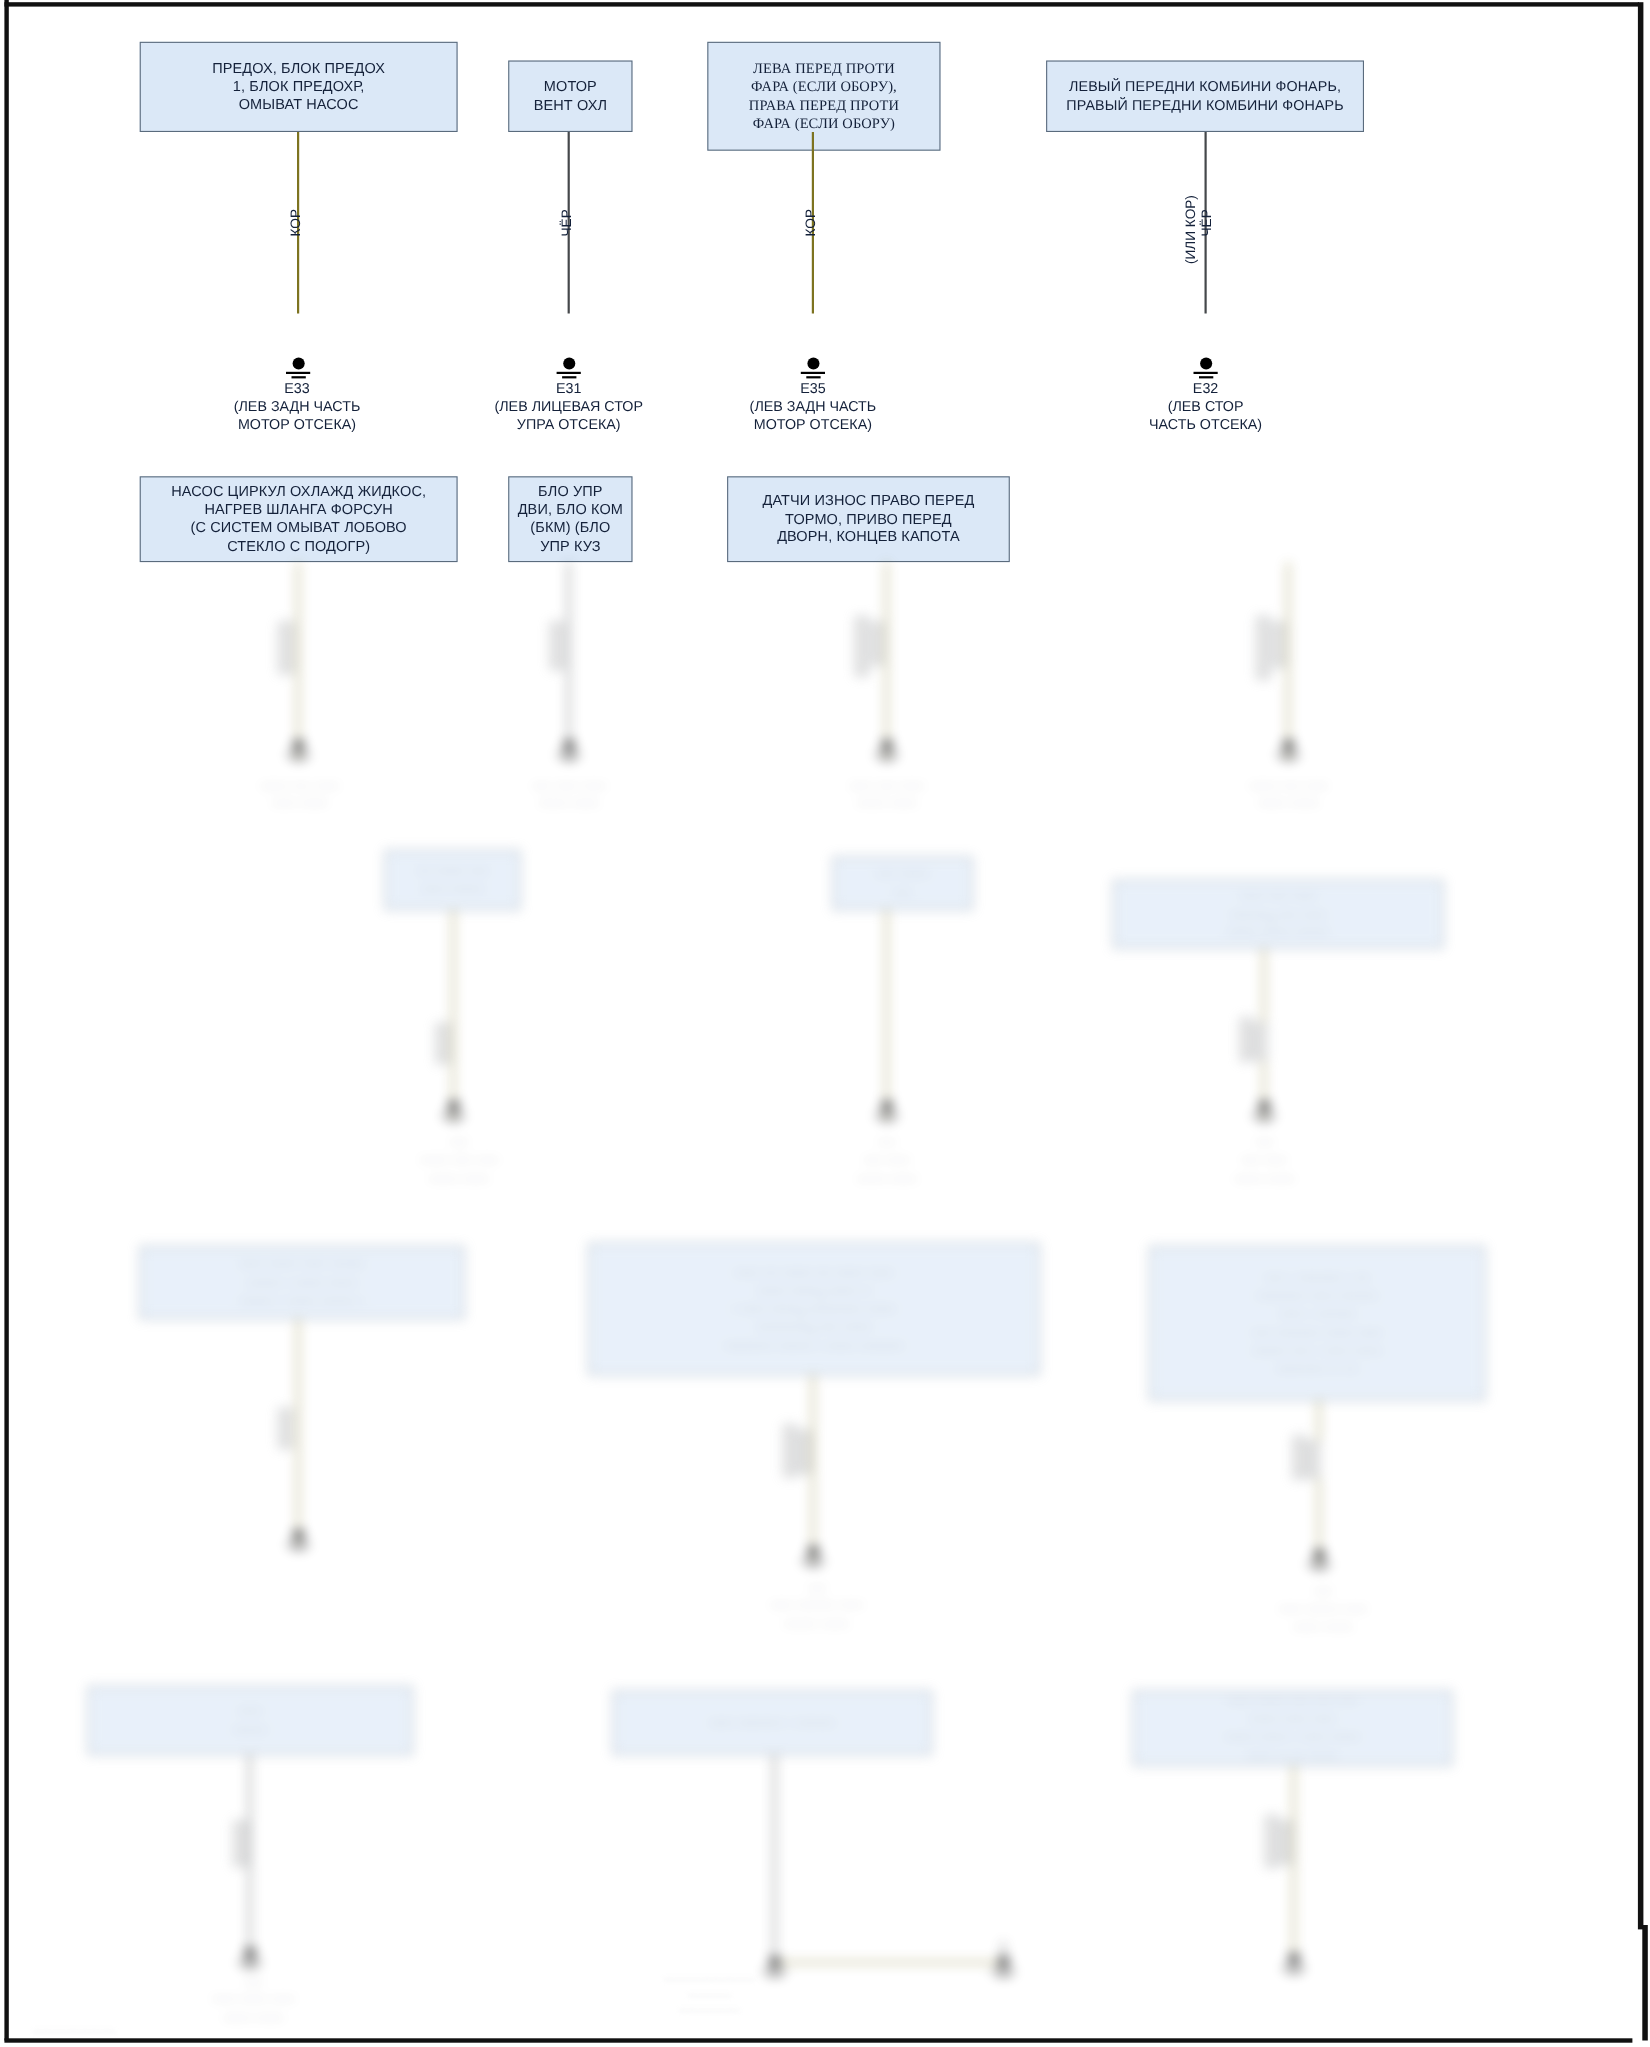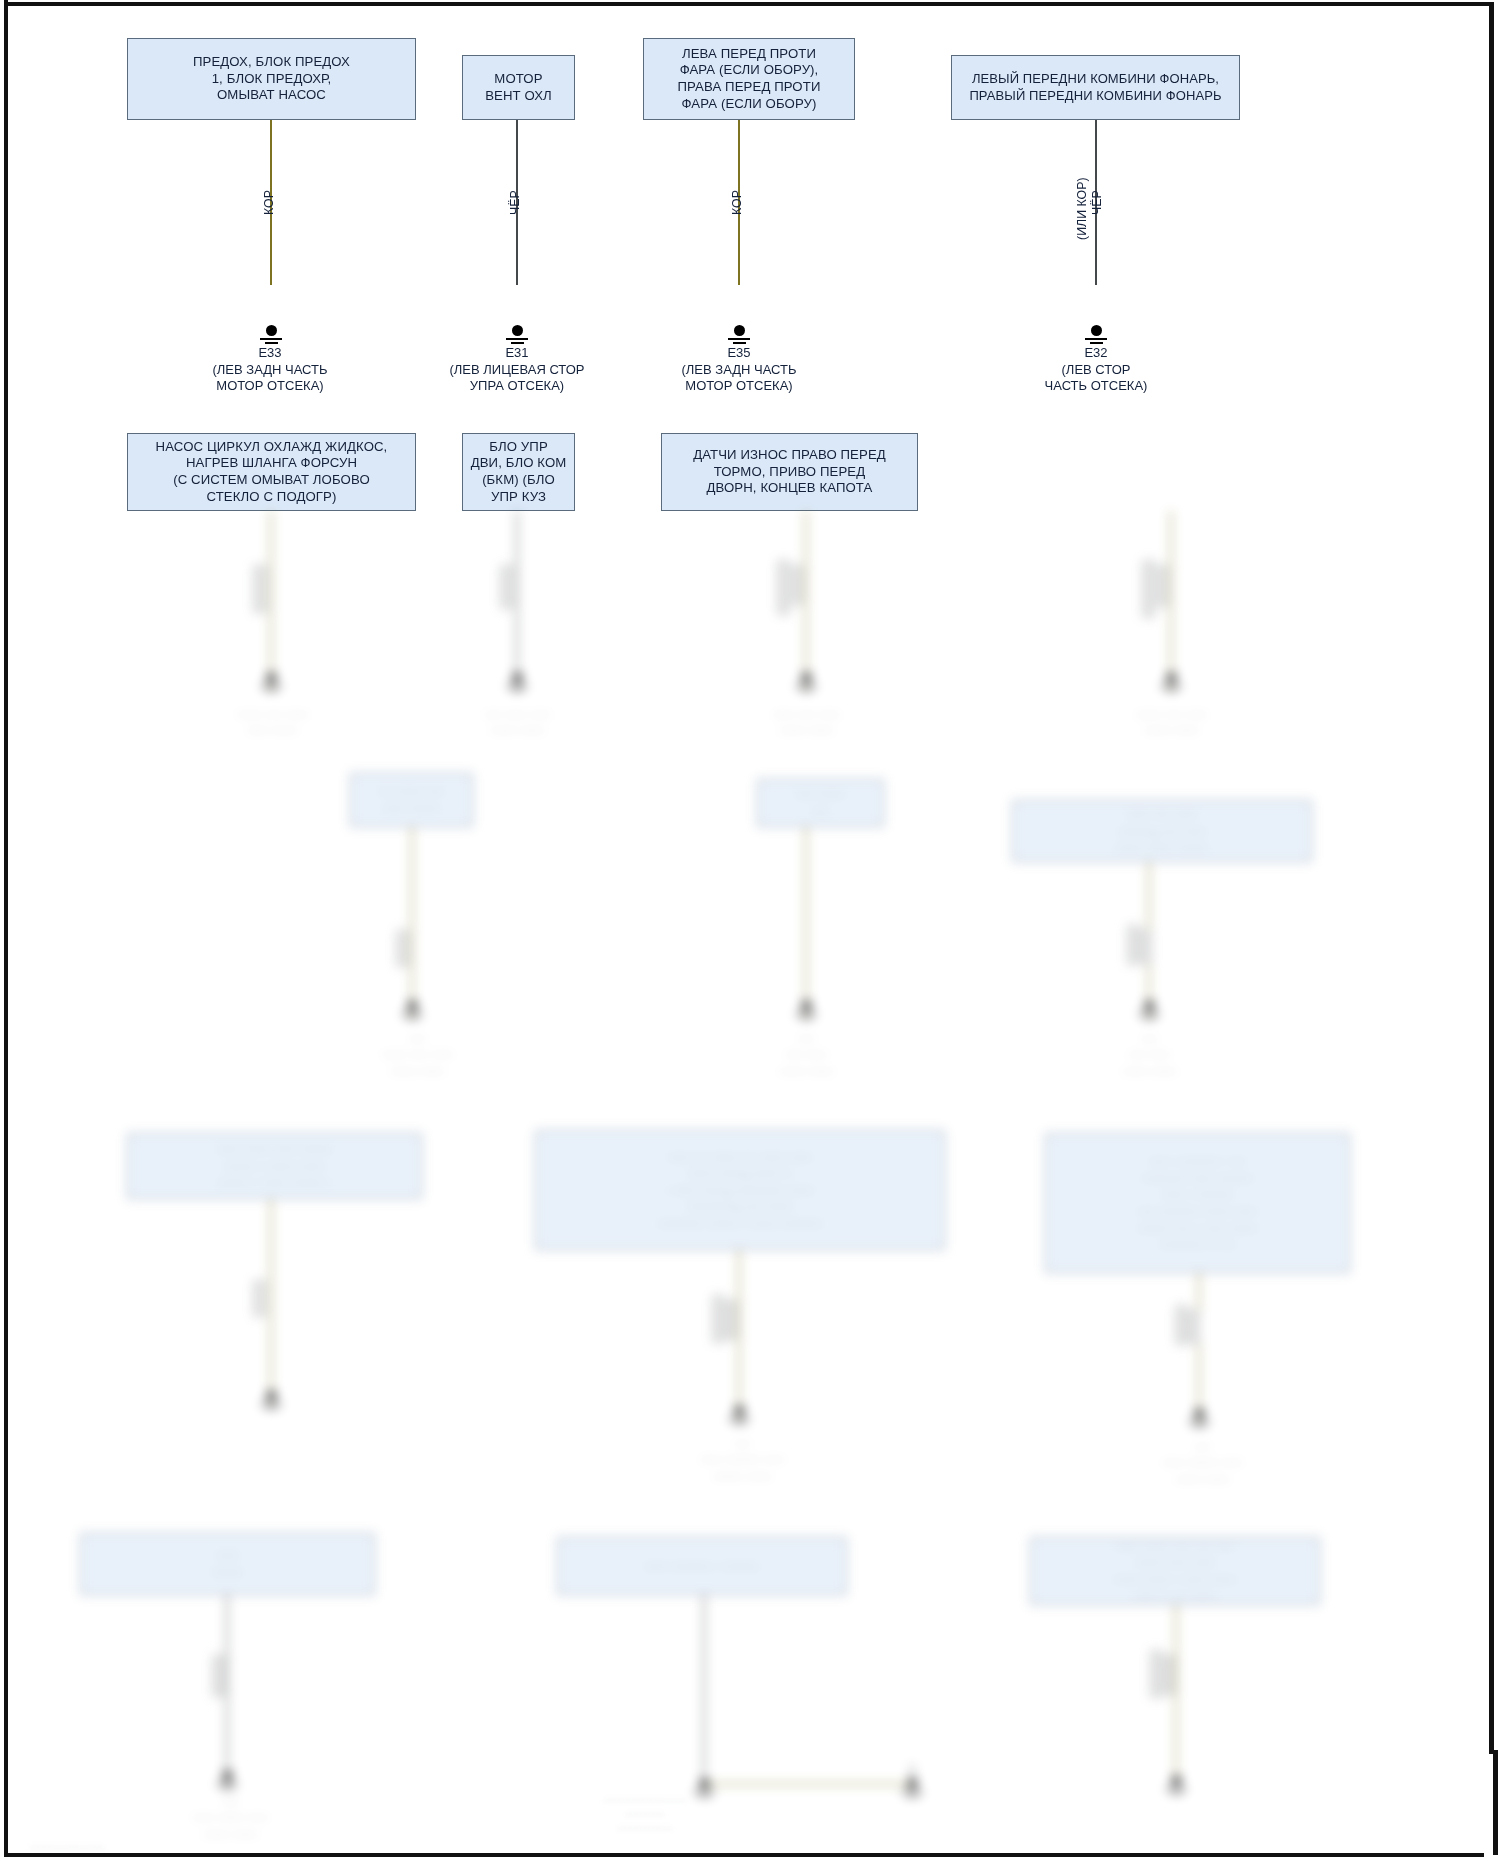--- a/index.html
+++ b/index.html
@@ -154,21 +154,21 @@
         <div class="bar2"></div>
       </div>
       <div class="gnd-label" style="left:437px; top:345px; width:160px;">E31</div>
       <div class="gnd-label" style="left:427px; top:362px; width:180px;">(ЛЕВ ЛИЦЕВАЯ СТОР
 УПРА ОТСЕКА)</div>
       <div class="node-box" style="left:462px; top:433px; width:113px; height:78px;">БЛО УПР
 ДВИ, БЛО КОМ
 (БКМ) (БЛО
 УПР КУЗ</div>
 
-      <div class="node-box" style="left:643px; top:38px; width:212px; height:82px;">ЛЕВА ПЕРЕД ПРОТИ
+      <div class="node-box" style="left:643px; top:38px; width:212px; height:99px;font-family:Liberation Serif, serif;">ЛЕВА ПЕРЕД ПРОТИ
 ФАРА (ЕСЛИ ОБОРУ),
 ПРАВА ПЕРЕД ПРОТИ
 ФАРА (ЕСЛИ ОБОРУ)</div>
       <div class="wire" style="left: 738px; top: 120px; height: 165px; background: rgb(125, 115, 32);"></div>
       <div class="wire-label" style="left:730px; top:215px;">КОР</div>
       <div class="gnd" style="left:722px; top:325px;">
         <div class="dot"></div>
         <div class="bar1"></div>
         <div class="bar2"></div>
       </div>

